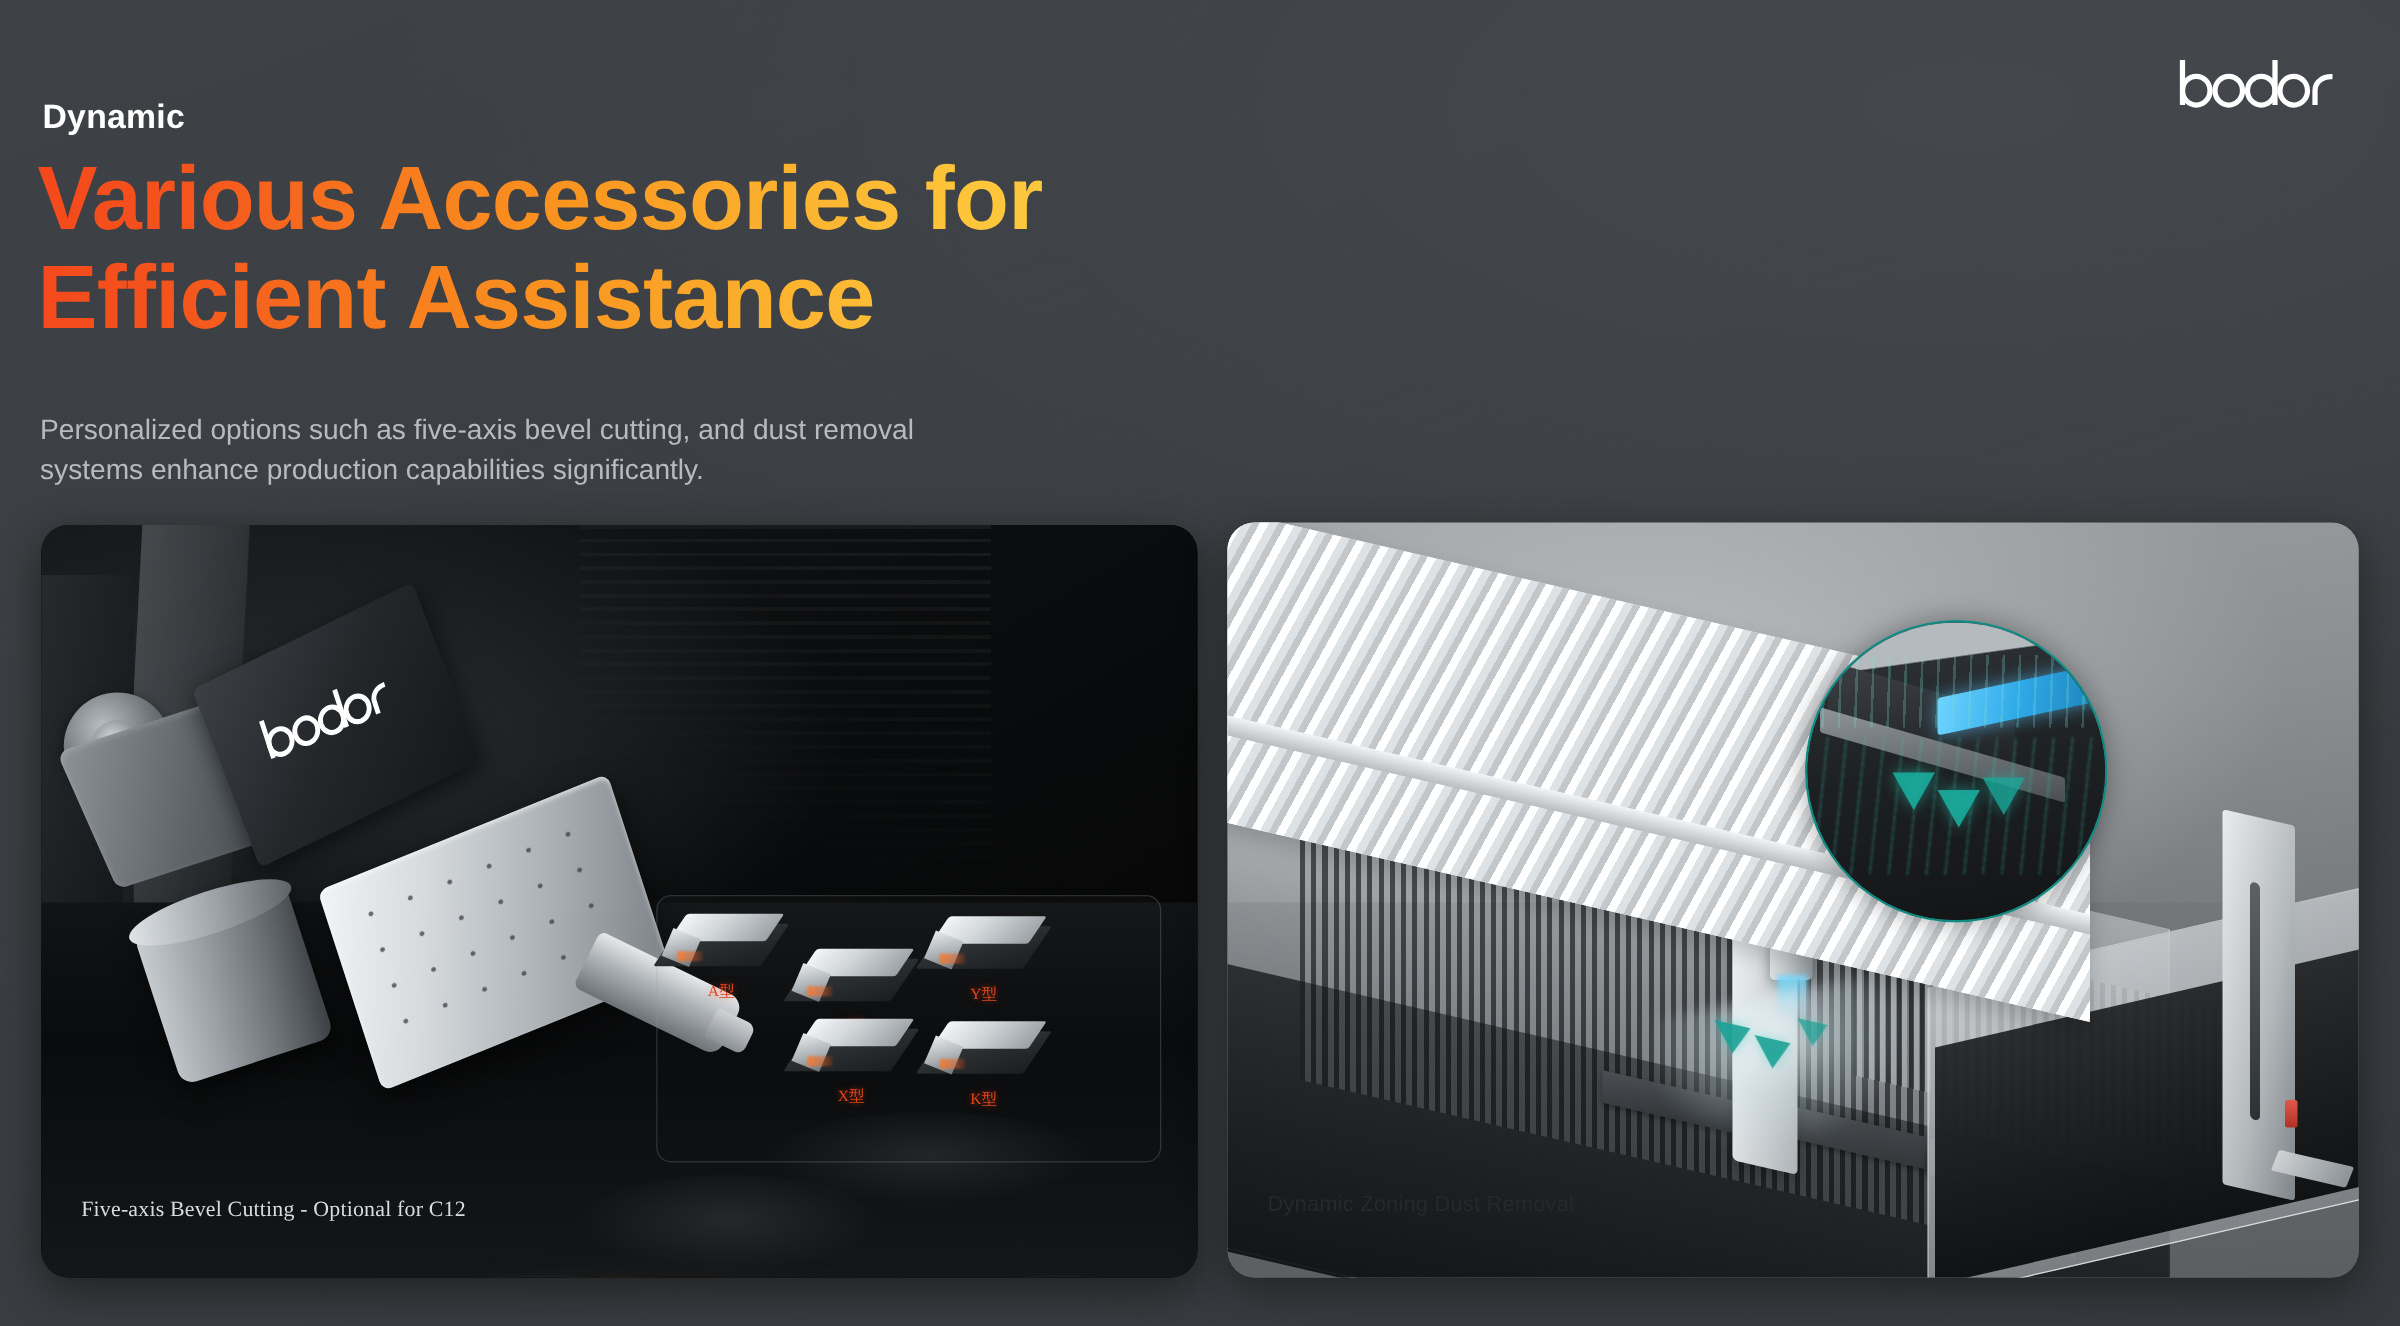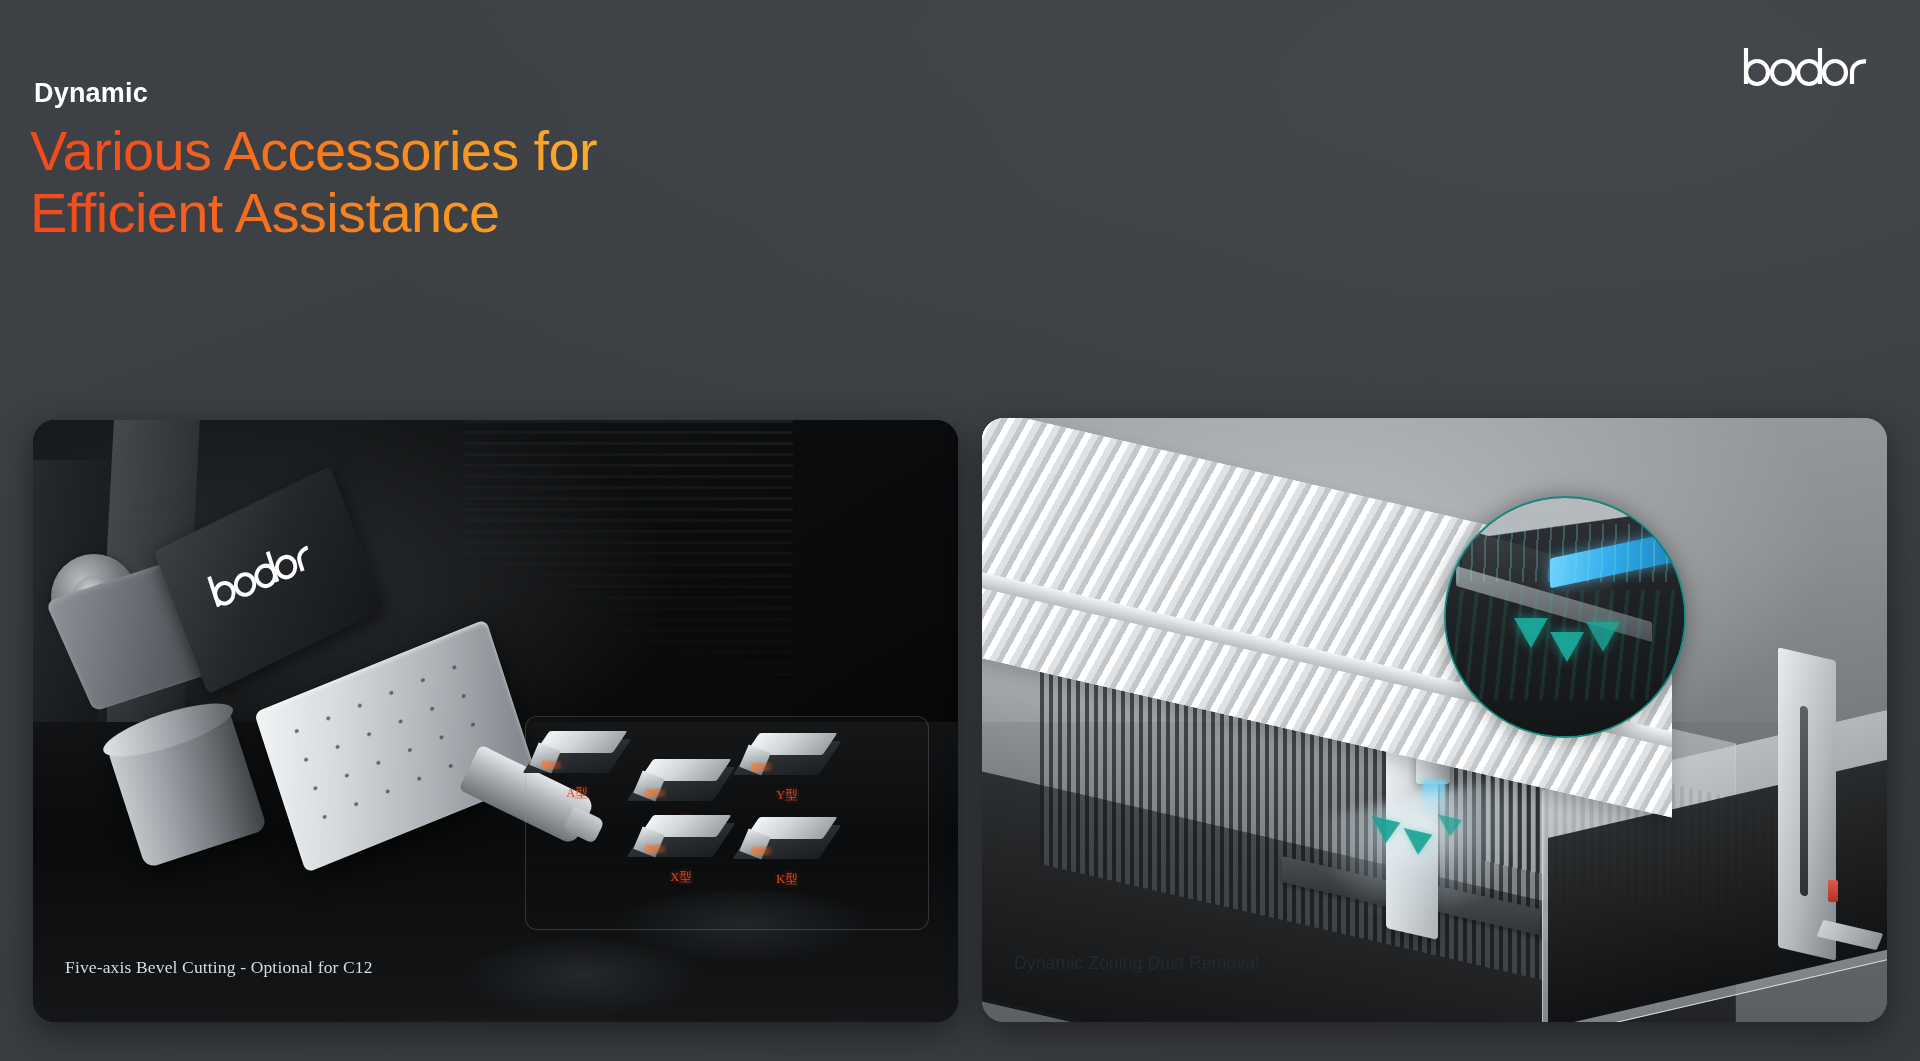--- a/index.html
+++ b/index.html
@@ -23,21 +23,21 @@
   
   .eyebrow {
     position:absolute; left:34px; top:78px;
     font-size:27px; font-weight:bold; color:#ffffff;
     letter-spacing:.2px;
   }
 
   .headline {
     position:absolute; left:30px; top:120px;
     width:1000px;
-    font-size:56px; font-weight:normal;
+    font-size:72px; font-weight:bold;
     line-height:1.10; letter-spacing:-.6px;
     background:linear-gradient(95deg,
         #f4481c 0%,
         #f4541d 12%,
         #f7781e 27%,
         #f9941f 42%,
         #fbb02e 58%,
         #fdc53a 74%,
         #ffd24a 100%);
     -webkit-background-clip:text;
@@ -538,20 +538,22 @@
   }
 </style>
 </head>
 <body>
 
 <div class="slide">
 
   <div class="eyebrow">Dynamic</div>
   <div class="headline">Various Accessories for
 Efficient Assistance</div>
+  <div class="subtitle">Personalized options such as five-axis bevel cutting, and dust removal
+systems enhance production capabilities significantly.</div>
 
   <div class="logo">
     <svg viewBox="0 0 128 44" xmlns="http://www.w3.org/2000/svg" aria-label="bodor">
       <g fill="none" stroke="#ffffff" stroke-width="4.2">
         <path d="M4 4 L4 40"></path>
         <ellipse cx="15" cy="28.5" rx="11" ry="11.5"></ellipse>
         <ellipse cx="41" cy="28.5" rx="11" ry="11.5"></ellipse>
         <ellipse cx="67" cy="28.5" rx="11" ry="11.5"></ellipse>
         <path d="M78 4 L78 40"></path>
         <ellipse cx="93" cy="28.5" rx="11" ry="11.5"></ellipse>

